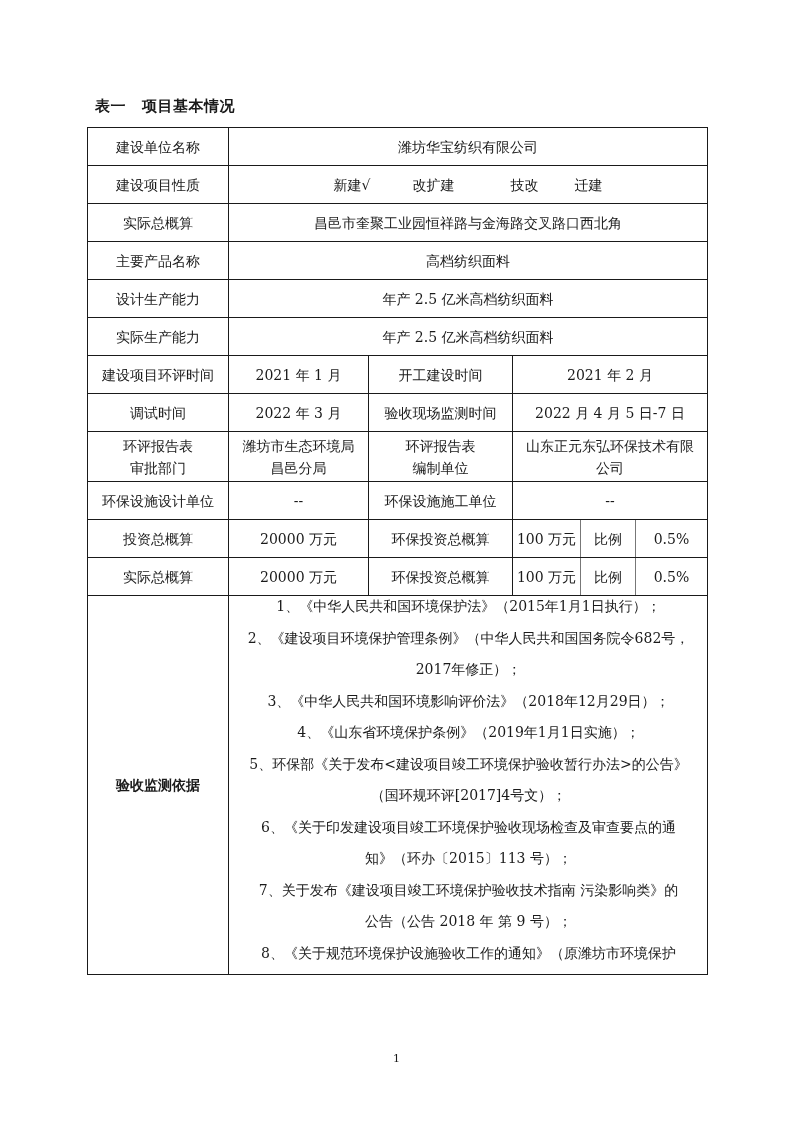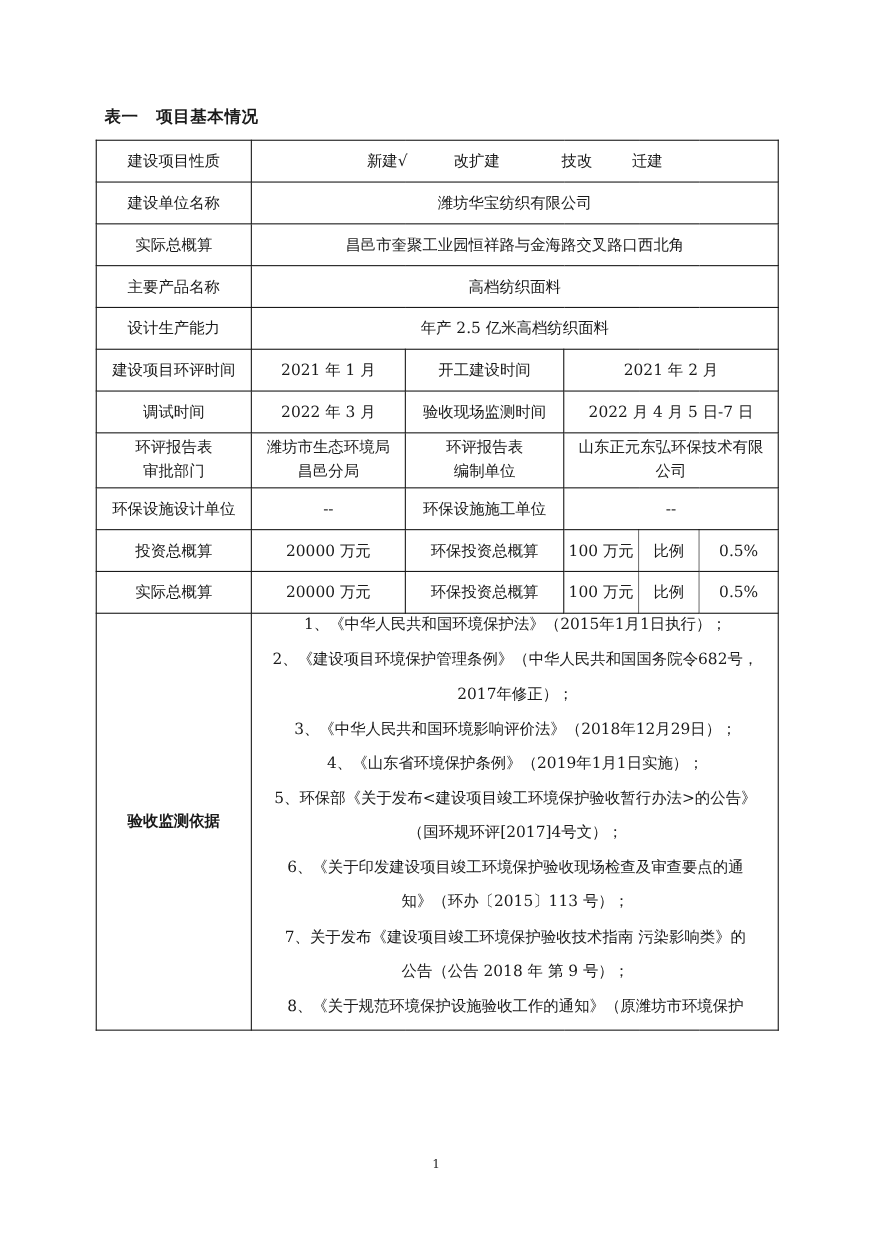--- a/index.html
+++ b/index.html
@@ -22,21 +22,21 @@
     font-size: 14px;
   }
   table.info td {
     border: 1px solid #1a1a1a;
     text-align: center; vertical-align: middle;
     padding: 0 2px;
     height: 37px;
     line-height: 20px;
     white-space: nowrap;
   }
-  table.info tr.two-line td { height: 49px; line-height: 22px; font-family: Liberation Mono, monospace; }
+  table.info tr.two-line td { height: 49px; line-height: 22px; }
   table.info td.inner-left { border-left-color: #777; }
   table.info td.inner-right { border-right-color: #777; }
   table.info td.basis-label { height: 370px; font-weight: bold; }
   .basis-list {
     text-align: center;
     vertical-align: top !important;
     padding: 0 0 0 1px !important;
     white-space: normal !important;
     font-size: 14px;
     line-height: 31.5px;
@@ -61,46 +61,50 @@
     <col style="width:140px">
     <col style="width:144px">
     <col style="width:68px">
     <col style="width:55px">
     <col style="width:72px">
   </colgroup>
 
   <tbody>
 
   <tr>
+    <td>建设单位名称</td>
+    <td colspan="5">潍坊华宝纺织有限公司</td>
+  </tr>
+
+  <tr>
     <td>建设项目性质</td>
     <td colspan="5">
       <span style="margin-right:42px">新建√</span><span style="margin-right:56px">改扩建</span><span style="margin-right:36px">技改</span><span>迁建</span>
     </td>
-  </tr>
-
-  <tr>
-    <td>建设单位名称</td>
-    <td colspan="5">潍坊华宝纺织有限公司</td>
   </tr>
 
   <tr>
     <td>实际总概算</td>
     <td colspan="5">昌邑市奎聚工业园恒祥路与金海路交叉路口西北角</td>
   </tr>
 
   <tr>
     <td>主要产品名称</td>
     <td colspan="5">高档纺织面料</td>
   </tr>
 
   <tr>
     <td>设计生产能力</td>
     <td colspan="5">年产 2.5 亿米高档纺织面料</td>
   </tr>
 
+  <tr>
+    <td>实际生产能力</td>
+    <td colspan="5">年产 2.5 亿米高档纺织面料</td>
+  </tr>
 
   <tr>
     <td>建设项目环评时间</td>
     <td>2021 年 1 月</td>
     <td>开工建设时间</td>
     <td colspan="3">2021 年 2 月</td>
   </tr>
 
   <tr>
     <td>调试时间</td>

